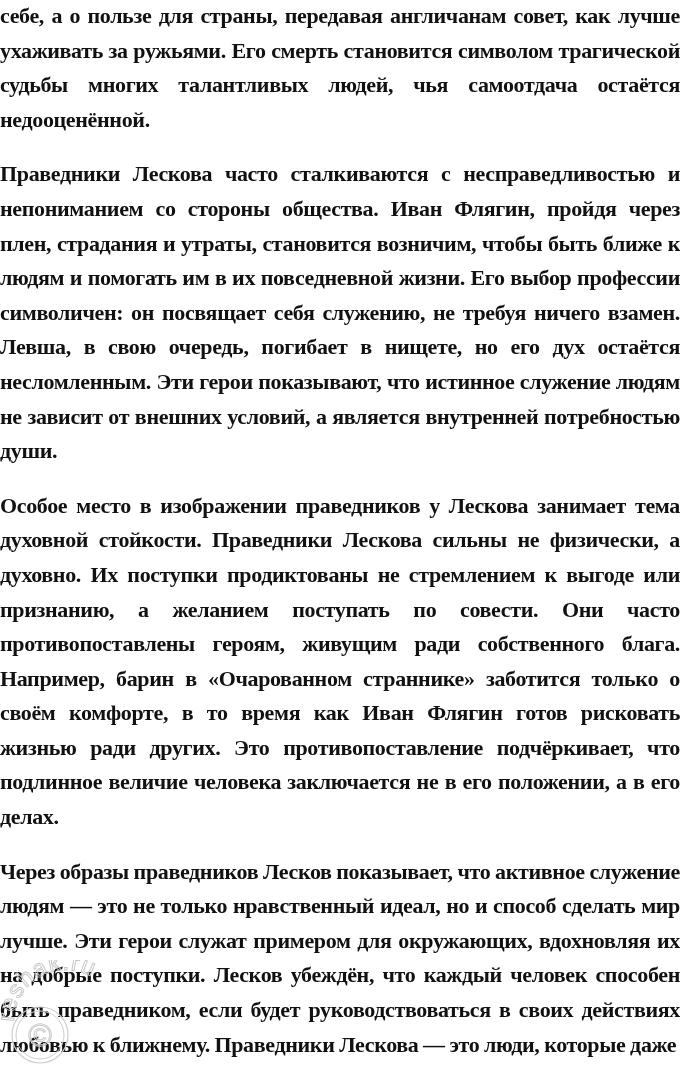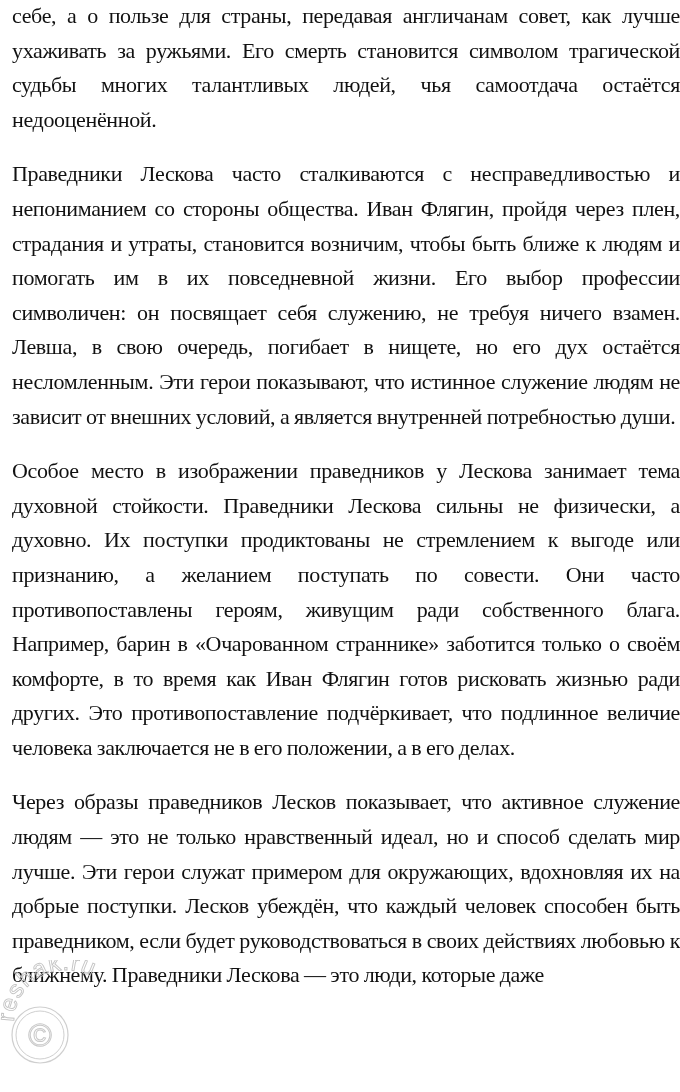--- a/index.html
+++ b/index.html
@@ -17,26 +17,27 @@
       position: absolute;
       left: 0;
       top: 0;
       width: 680px;
       color: #111111;
       font-family: "Liberation Serif", "DejaVu Serif", serif;
       font-size: 22px;
       line-height: 34.6px;
     }
     .para {
-      margin: 0 0 20px 12px;
+      margin: 0 0 20px 0;
       text-align: justify;
       text-align-last: left;
       hyphens: none;
       word-spacing: -0.5px;
       letter-spacing: -0.35px;
+      font-weight: bold;
     }
     .para.first {
       margin-top: -1px;
     }
     .watermark {
       position: absolute;
       left: 0;
       top: 960px;
       width: 140px;
       height: 130px;

